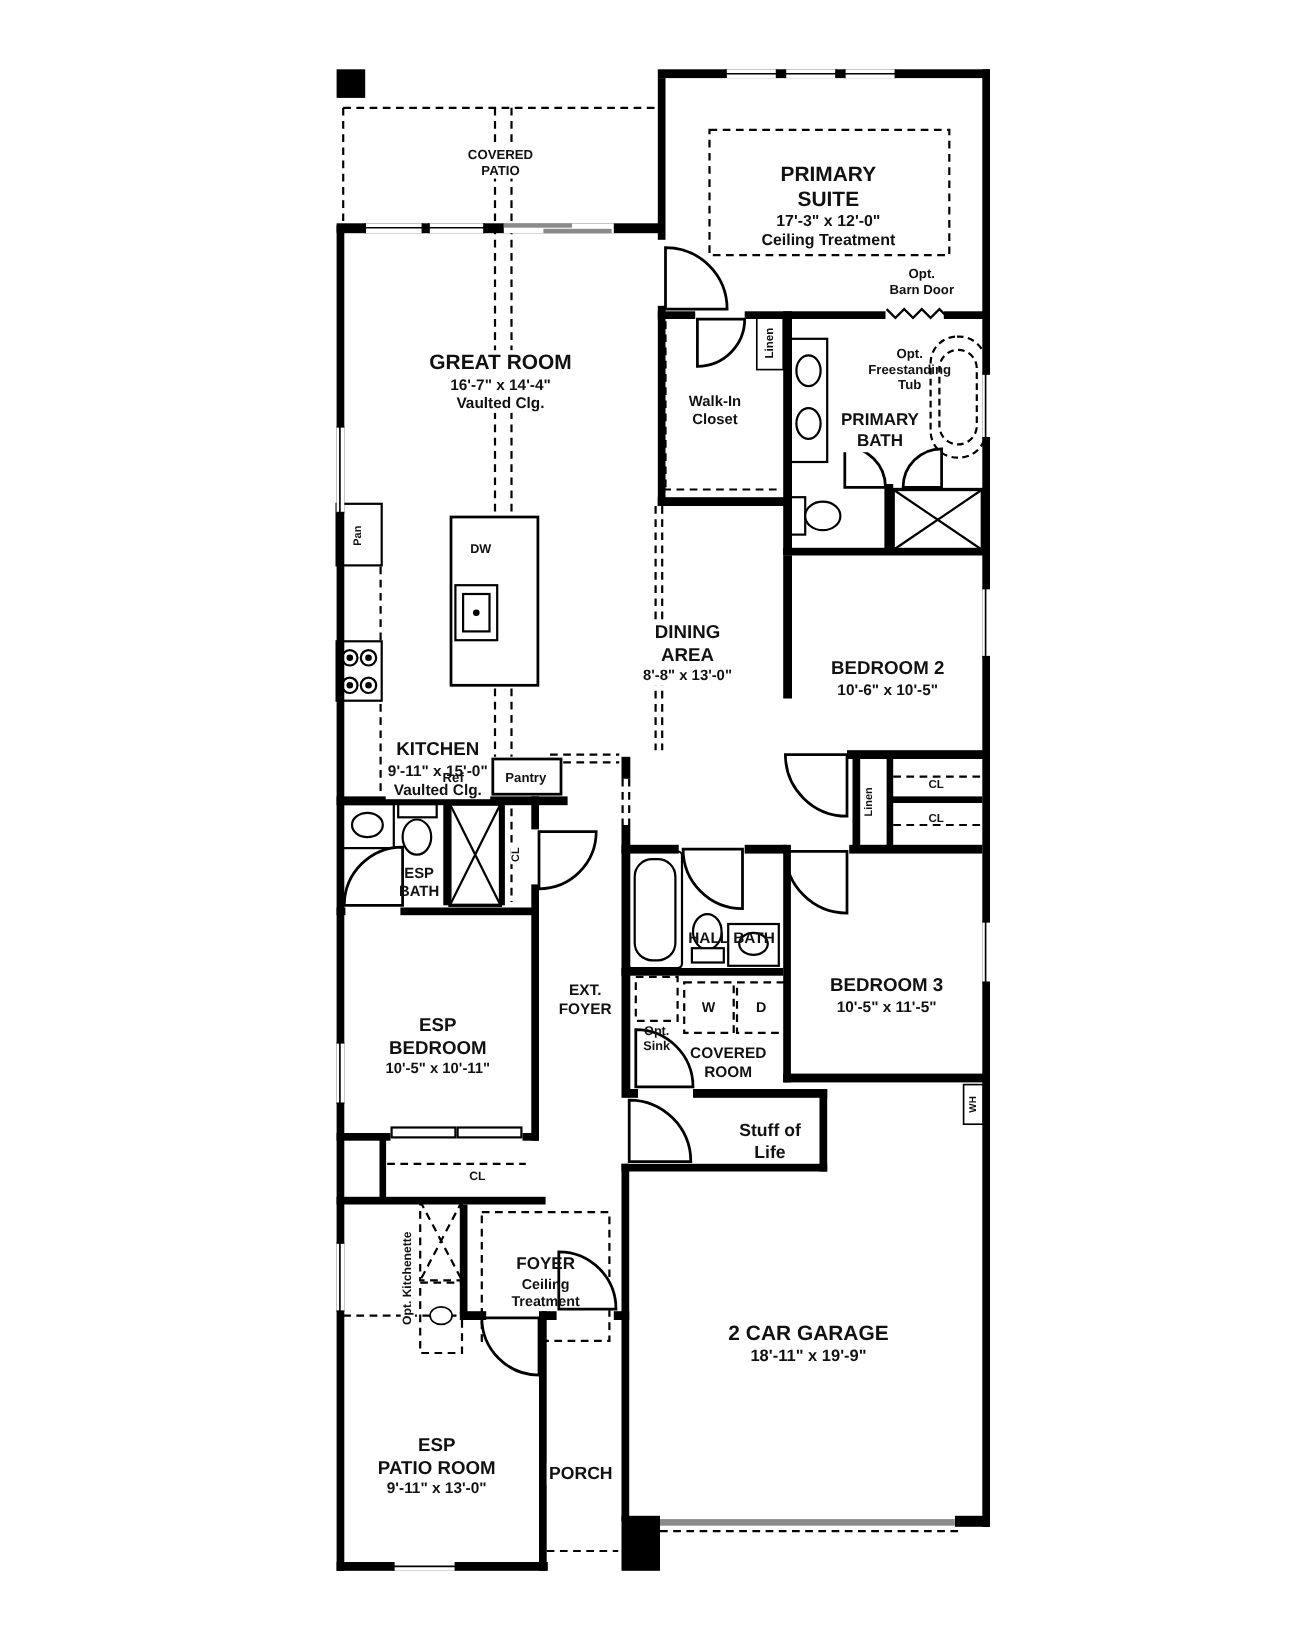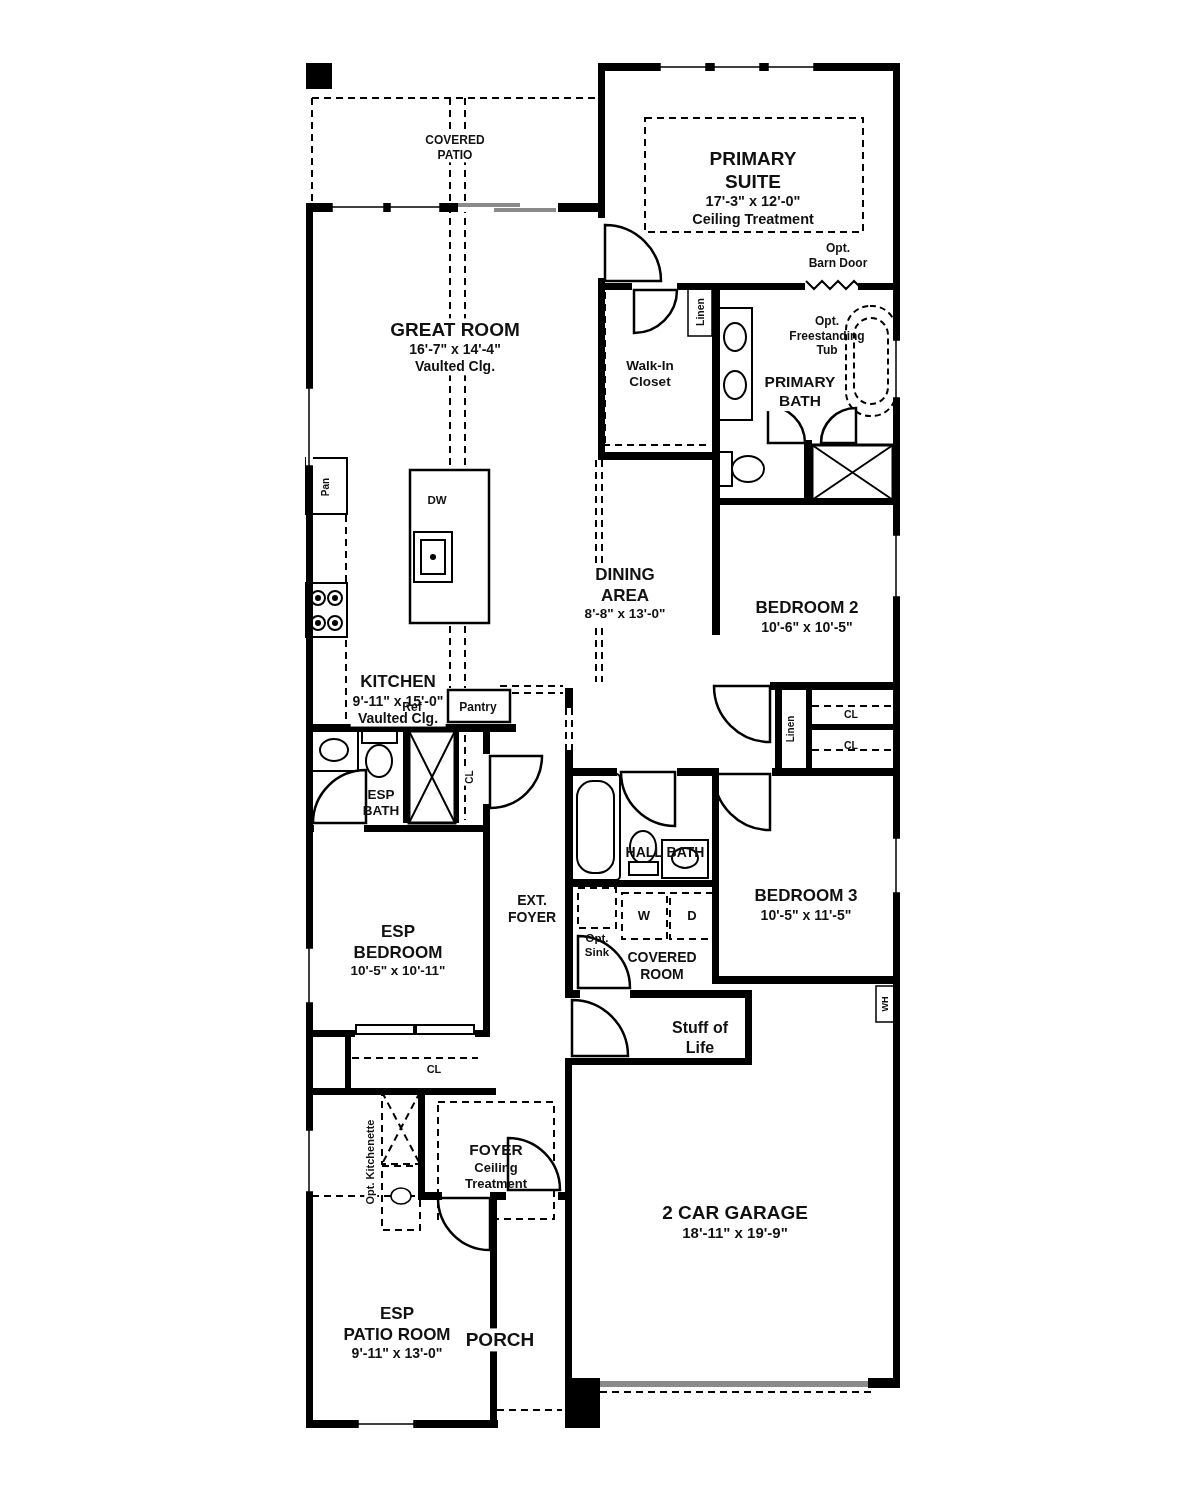--- a/index.html
+++ b/index.html
@@ -419,15 +419,15 @@
     <span class="ln">2 CAR GARAGE</span>
     <span class="ln dim" style="font-size:15px;">18'-11" x 19'-9"</span>
   </div>
 
   <div class="lbl" style="left:397px;top:1333px;font-size:17px;">
     <span class="ln">ESP</span>
     <span class="ln">PATIO ROOM</span>
     <span class="ln dim" style="font-size:14px;">9'-11" x 13'-0"</span>
   </div>
 
-  <div class="lbl" style="left:500px;top:1340px;font-size:19px;"><span>PORCH</span></div>
+  <div class="lbl" style="left:528px;top:1340px;font-size:16px;"><span>PORCH</span></div>
 
 </div>
 
 </body></html>

